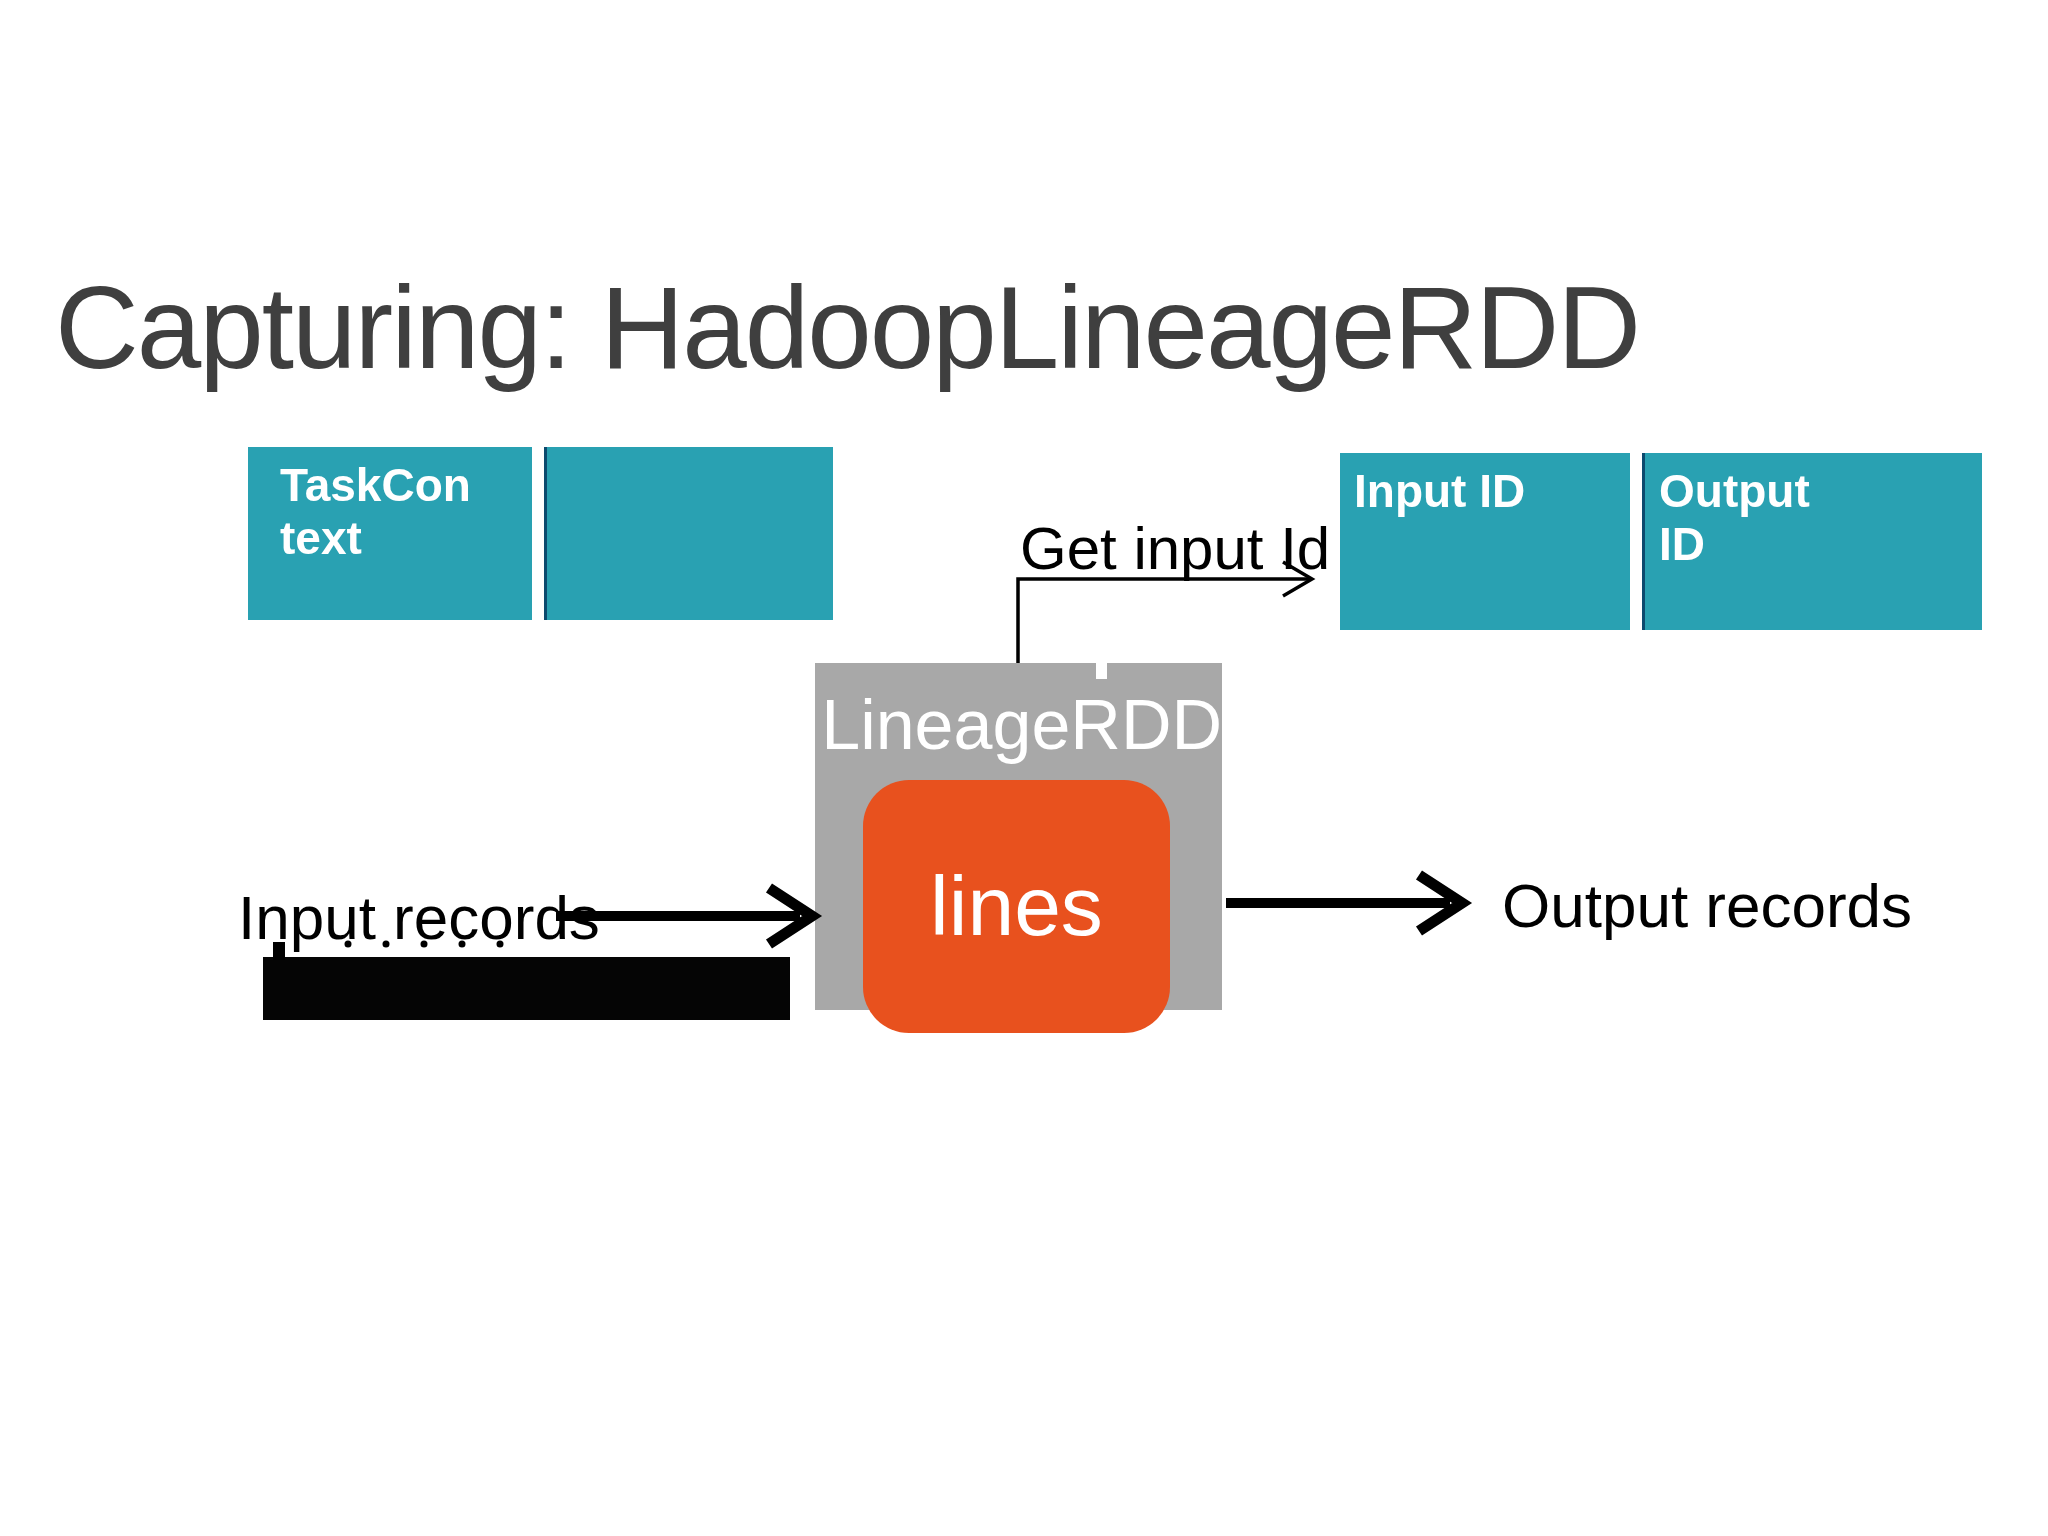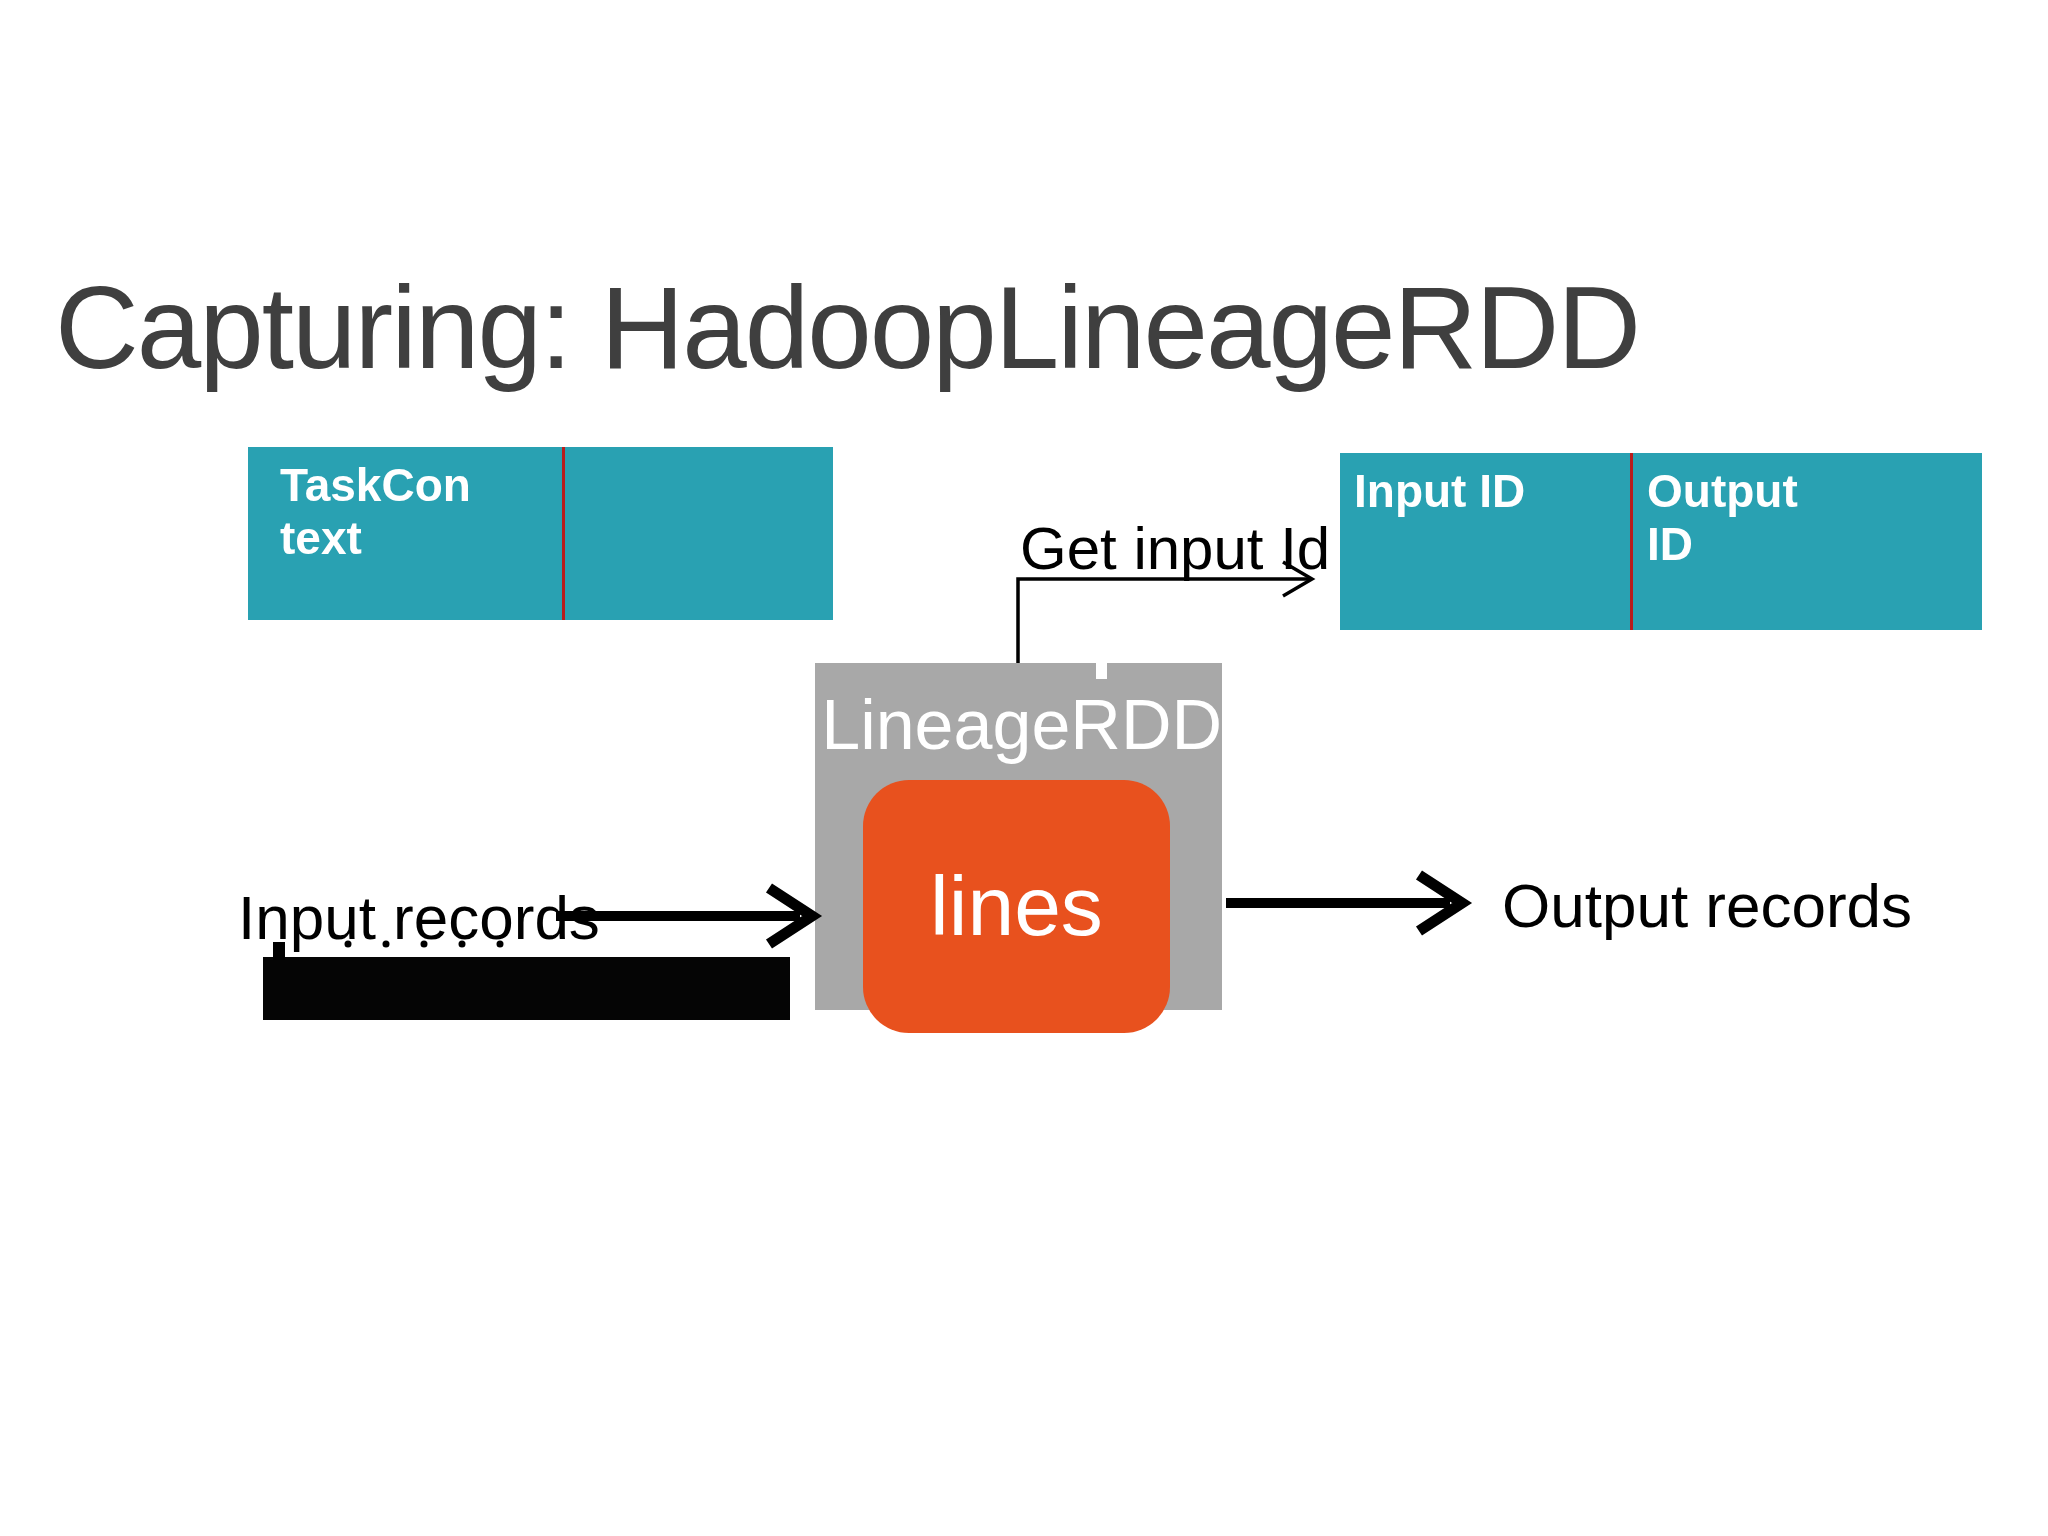--- a/index.html
+++ b/index.html
@@ -17,23 +17,23 @@
     white-space:nowrap;
   }
 
   
   .ttable{position:absolute;display:flex;}
   .ttable .cell{
     background:var(--c-teal,#29A1B2);
     color:#fff;font-weight:bold;font-size:46px;line-height:1.16;
     padding:12px 0 0 14px;box-sizing:border-box;
   }
-  .ttable .cell + .cell{border-left:3px solid #b91c1c;}
+  .ttable .cell + .cell{border-left:3px solid #0c4a6e;margin-left:12px;}
   .tbl-left{left:248px;top:447px;width:585px;height:173px;}
-  .tbl-left .c1{width:314px;padding-left:32px;}
+  .tbl-left .c1{width:284px;padding-left:32px;}
   .tbl-left .c2{flex:1;}
   .tbl-right{left:1340px;top:453px;width:642px;height:177px;justify-content:space-between;}
   .tbl-right .c1{width:290px;}
   .tbl-right .c2{flex:1;}
   .tc-span{display:inline-block;width:205px;word-break:break-all;}
   .out-span{display:inline-block;width:150px;}
 
   
   .gray-box{
     position:absolute;left:815px;top:663px;width:407px;height:347px;

